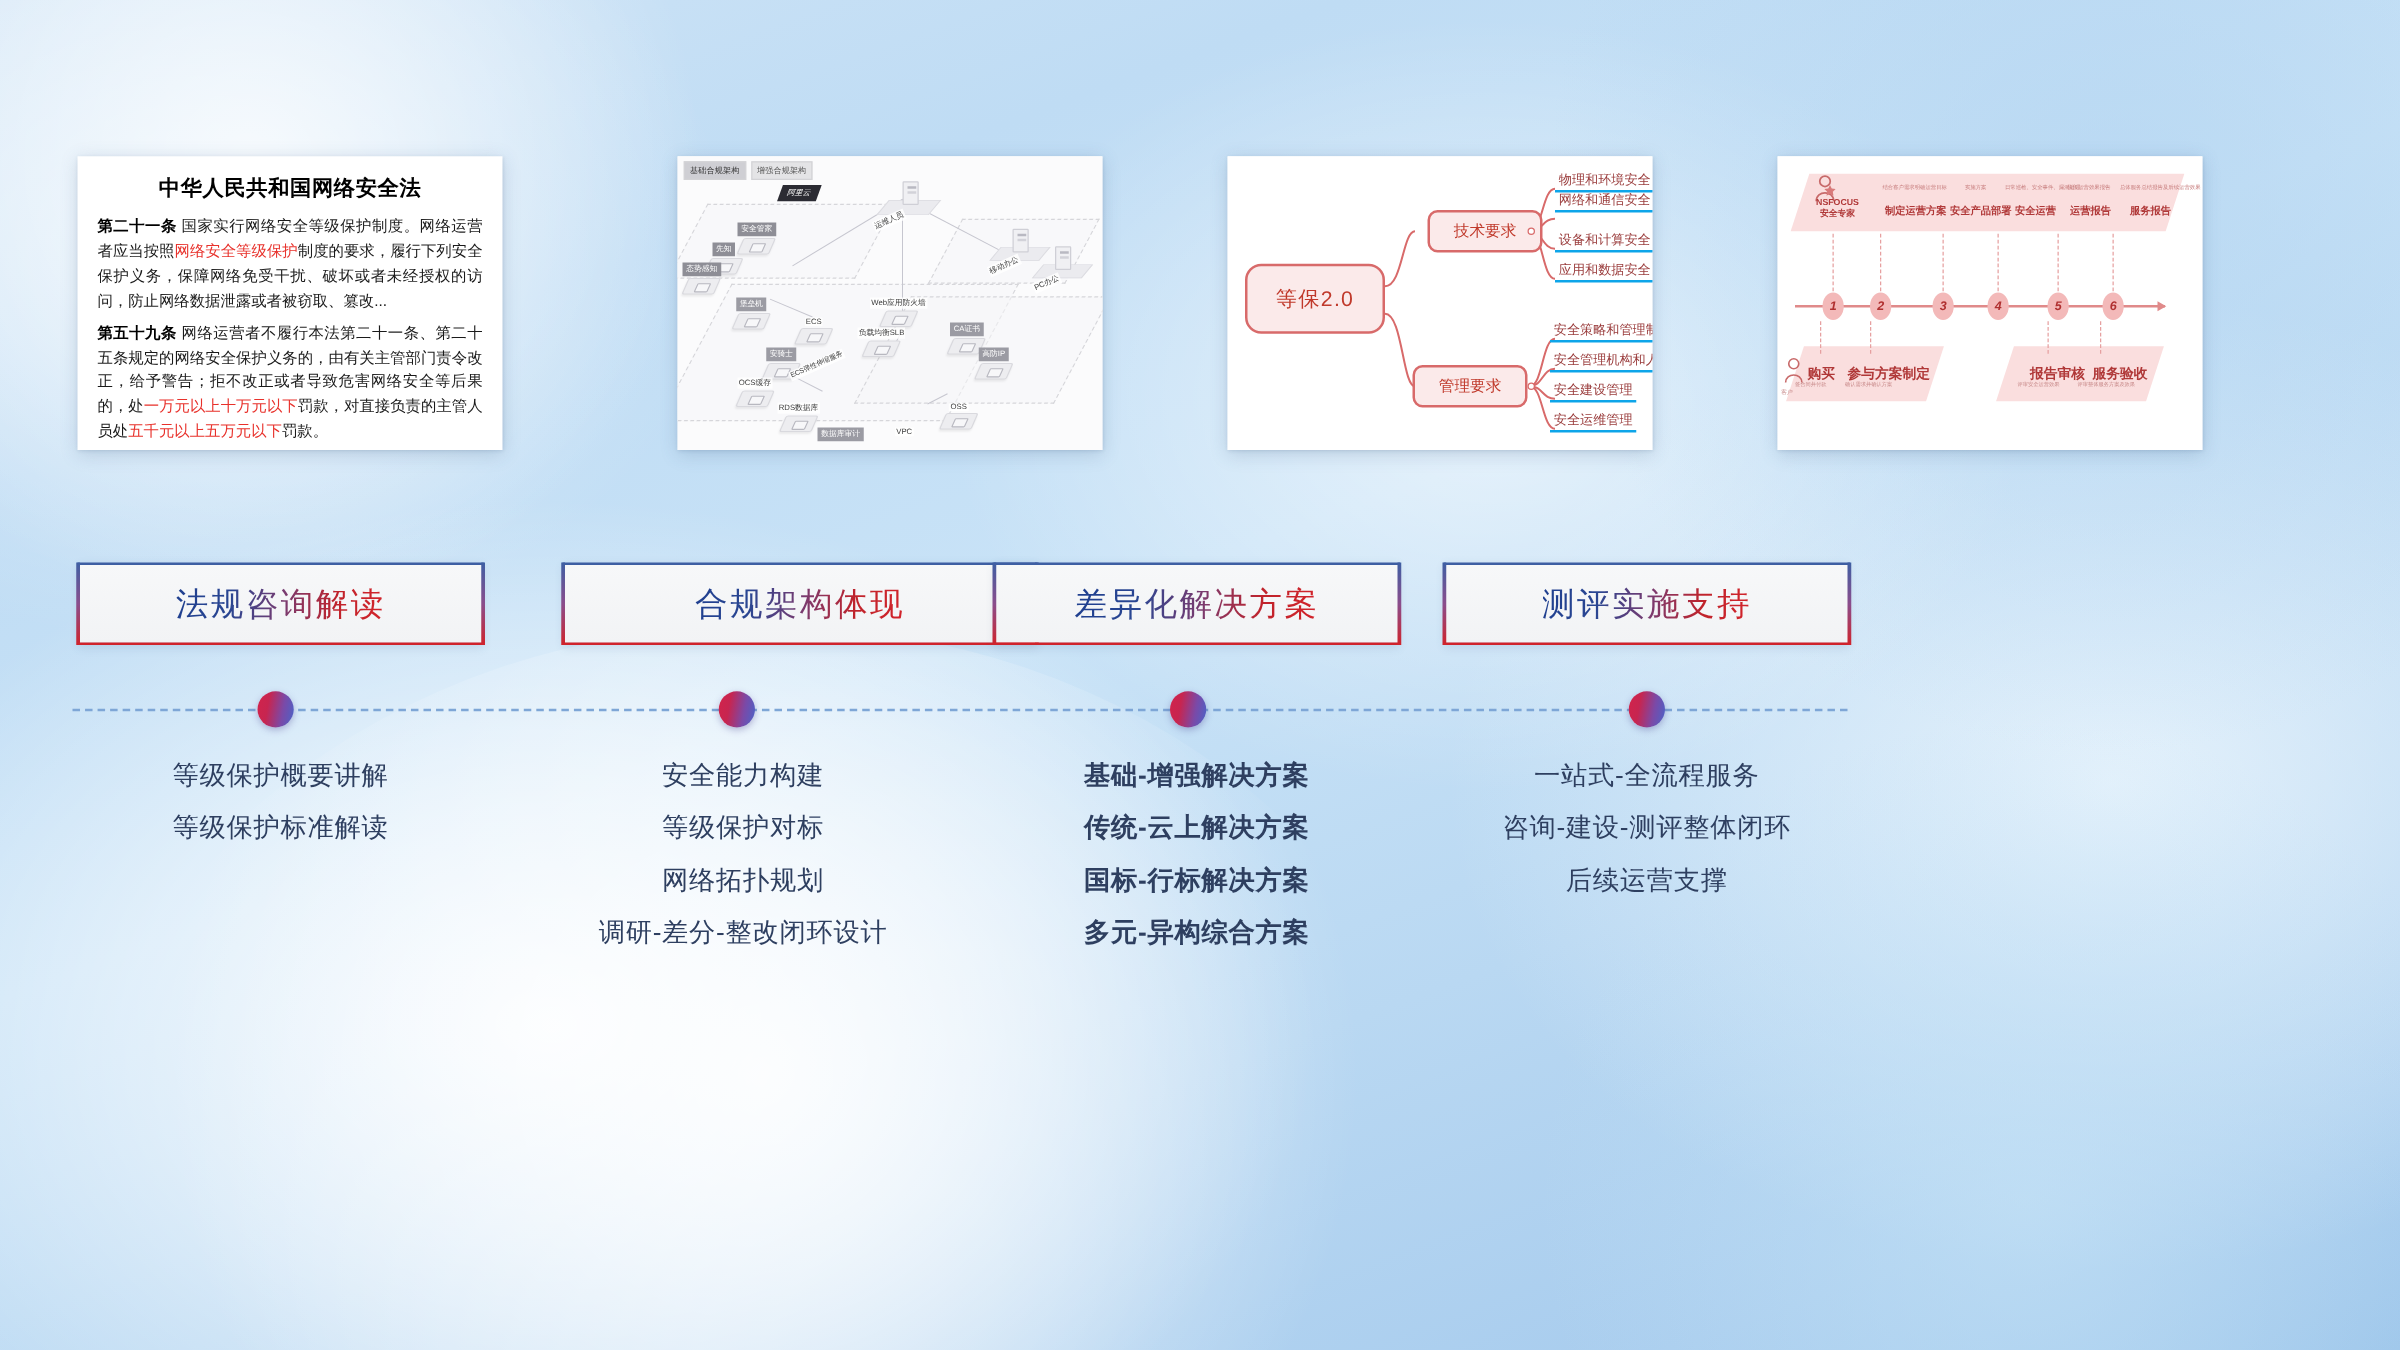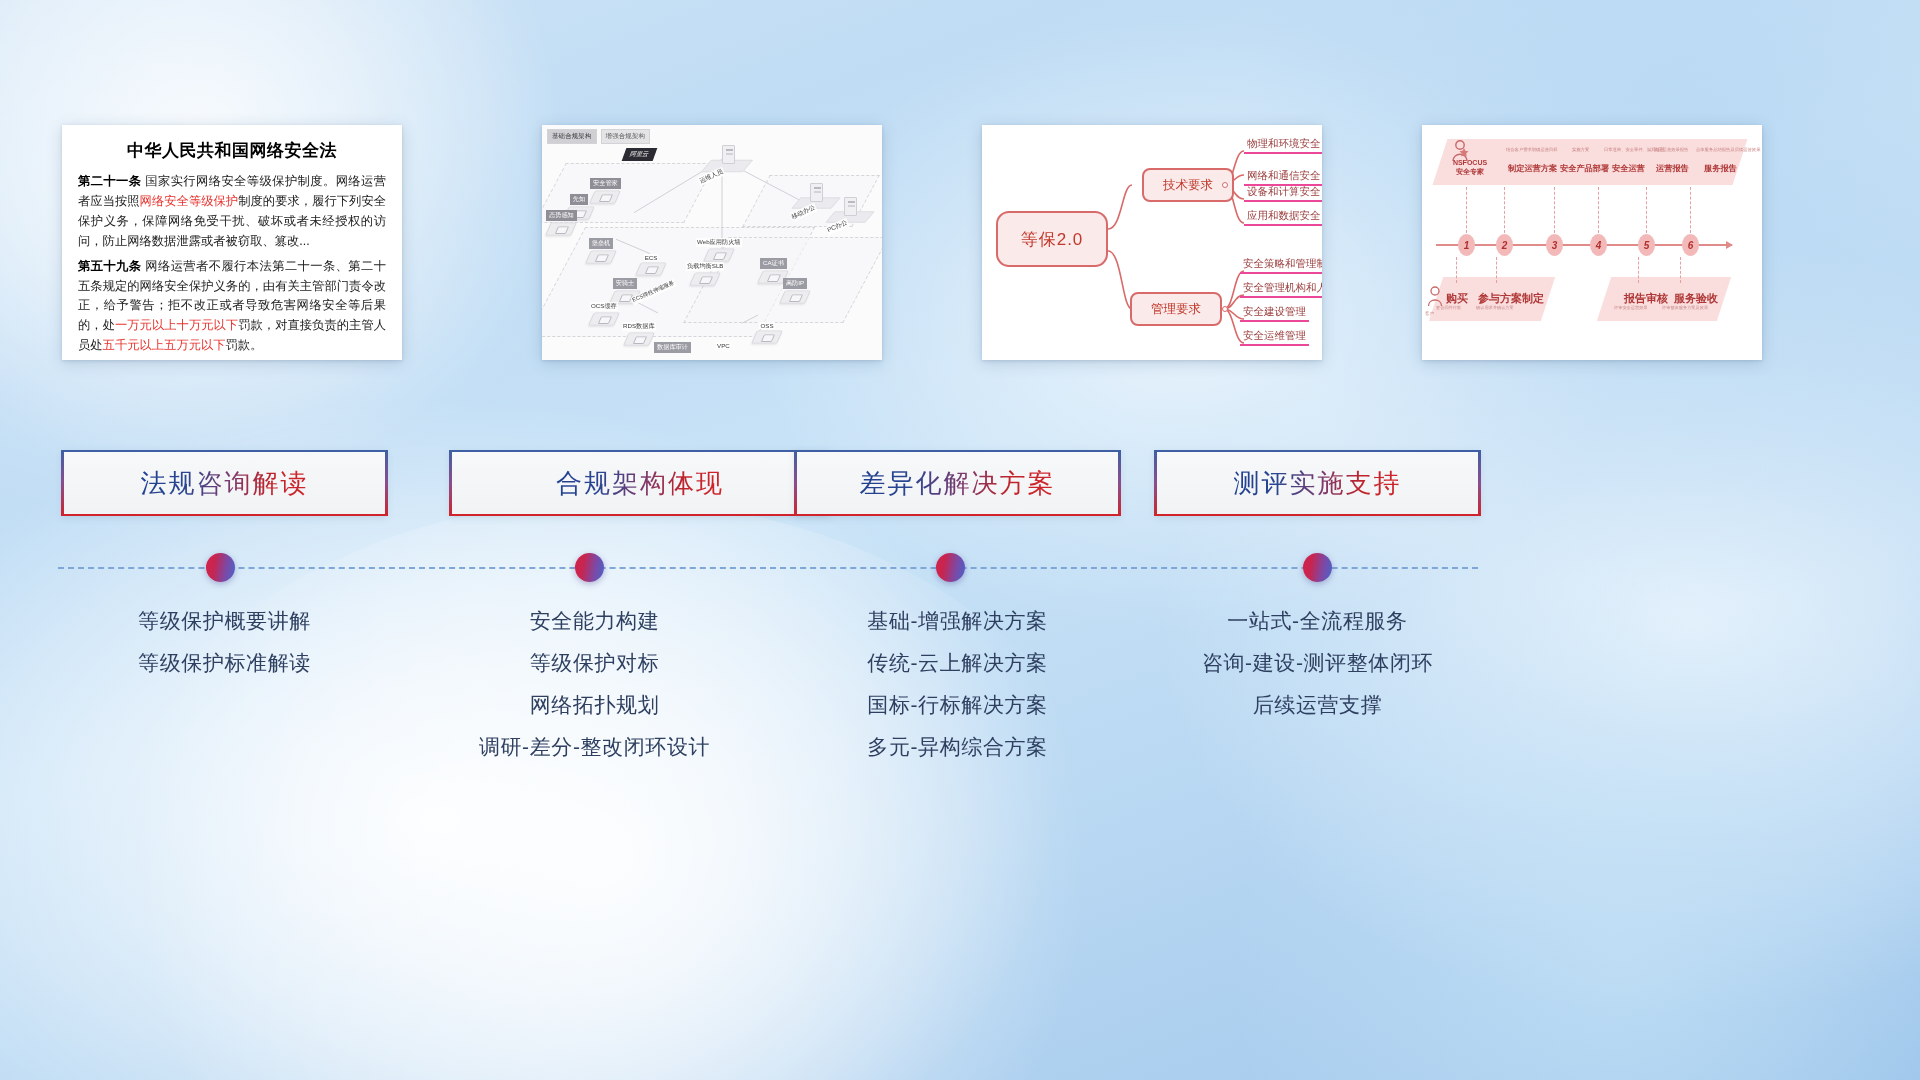--- a/index.html
+++ b/index.html
@@ -107,21 +107,21 @@
     position: absolute; width: 92px; height: 34px;
     border: 2px solid #d86a6a; border-radius: 8px; background: #fbeaea;
     display: flex; align-items: center; justify-content: center;
     font-size: 12.5px; color: #c0392b; font-family: "Liberation Serif", serif;
   }
   .mm-branch.b1 { left: 148px; top: 43px; margin-left: 12px; }
   .mm-branch.b2 { left: 148px; top: 167px; }
   .mm-leaf {
     position: absolute; font-size: 10.5px; color: #9a3c3c;
     font-family: "Liberation Serif", serif;
-    border-bottom: 2px solid #ec4899; padding: 0 3px 1px 3px; white-space: nowrap;
+    border-bottom: 2px solid #0ea5e9; padding: 0 3px 1px 3px; white-space: nowrap;
   }
   .mm-dot {
     position: absolute; width: 6px; height: 6px; border: 1.5px solid #d86a6a;
     border-radius: 50%; background: #fff;
   }
   .mm svg { position: absolute; left: 0; top: 0; width: 100%; height: 100%; }
 
   
   .tl { position: relative; width: 100%; height: 100%; background: #fff; }
   .tl-band {
@@ -198,21 +198,21 @@
   }
   .tl-dot.d1 { left: 206px; }
   .tl-dot.d2 { left: 575px; }
   .tl-dot.d3 { left: 936px; }
   .tl-dot.d4 { left: 1303px; }
 
   
   .col { position: absolute; top: 600px; text-align: center; }
   .col.l1 { left: 62px;   width: 325px; }
   .col.l2 { left: 432px;  width: 325px; }
-  .col.l3 { left: 795px;  width: 325px; }
+  .col.l3 { left: 795px;  width: 325px; font-weight: bold; }
   .col.l4 { left: 1155px; width: 325px; }
   .col .item {
     font-size: 21px; color: #2e3f60; line-height: 1; padding: 10px 0 11px 0;
     letter-spacing: .6px; white-space: nowrap;
   }
 </style>
 </head>
 <body>
 
 <div class="bg-blob blob-a"></div>
@@ -354,21 +354,21 @@
           <path d="M242 184 C 252 184, 252 170, 262 170"></path>
           <path d="M242 184 C 252 184, 252 194, 262 194"></path>
           <path d="M242 184 C 252 184, 252 218, 262 218"></path>
         </g>
       </svg>
       <div class="mm-root">等保2.0</div>
 
       <div class="mm-branch b1">技术要求</div>
       <div class="mm-dot" style="left:240px; top:57px;"></div>
       <div class="mm-leaf" style="left:262px; top:12px;">物理和环境安全</div>
-      <div class="mm-leaf" style="left:262px; top:44px;">网络和通信安全</div>
+      <div class="mm-leaf" style="left:262px; top:28px;">网络和通信安全</div>
       <div class="mm-leaf" style="left:262px; top:60px;">设备和计算安全</div>
       <div class="mm-leaf" style="left:262px; top:84px;">应用和数据安全</div>
 
       <div class="mm-branch b2">管理要求</div>
       <div class="mm-dot" style="left:240px; top:181px;"></div>
       <div class="mm-leaf" style="left:258px; top:132px;">安全策略和管理制度</div>
       <div class="mm-leaf" style="left:258px; top:156px;">安全管理机构和人员</div>
       <div class="mm-leaf" style="left:258px; top:180px;">安全建设管理</div>
       <div class="mm-leaf" style="left:258px; top:204px;">安全运维管理</div>
     </div>

